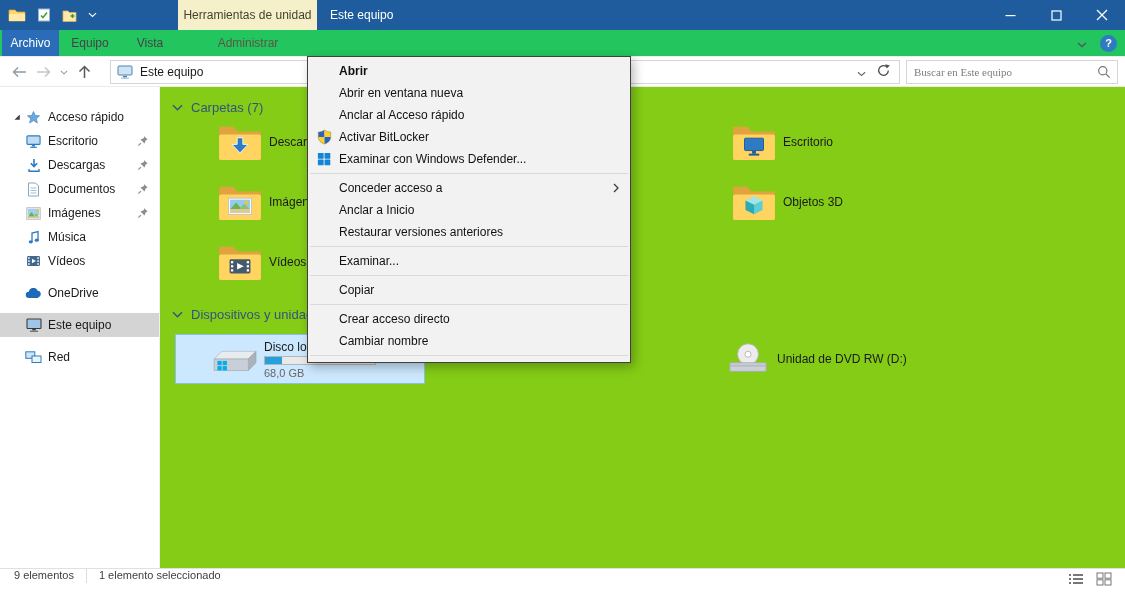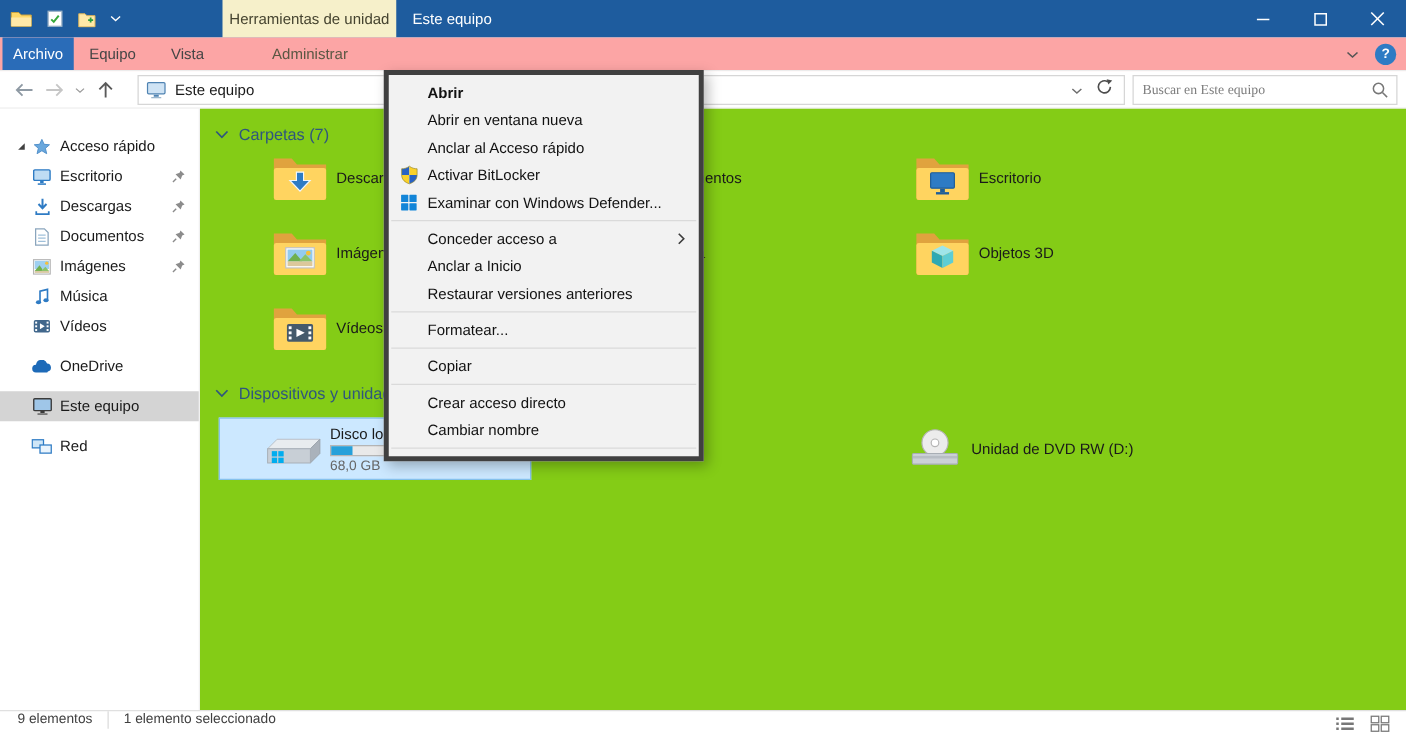--- a/index.html
+++ b/index.html
@@ -10,21 +10,21 @@
   .titlebar{position:absolute;top:0;left:0;right:0;height:30px;background:#1e5c9e}
   .qat{position:absolute;left:8px;top:0;height:30px;display:flex;align-items:center;gap:11px}
   .qbtn{display:flex;align-items:center;justify-content:center}
   .ctx-tab{position:absolute;left:178px;top:0;width:139px;height:30px;background:#f6f0ca;color:#45432f;
            font-size:12px;display:flex;align-items:center;justify-content:center;white-space:nowrap}
   .win-title{position:absolute;left:330px;top:0;height:30px;display:flex;align-items:center;color:#fff;font-size:12px}
   .wcontrols{position:absolute;right:0;top:0;height:30px;display:flex}
   .wbtn{width:46px;height:30px;display:flex;align-items:center;justify-content:center}
 
   
-  .tabsrow{position:absolute;top:30px;left:0;right:0;height:27px;background:#fca5a5;border-bottom:1px solid #ececec}
+  .tabsrow{position:absolute;top:30px;left:0;right:0;height:27px;background:#22c55e;border-bottom:1px solid #ececec}
   .tab{position:absolute;top:0;height:26px;display:flex;align-items:center;justify-content:center;font-size:12px;color:#454545;white-space:nowrap}
   .tab-archivo{left:2px;width:57px;background:#2a6cb8;color:#fff}
   .tab-equipo{left:64px;width:52px}
   .tab-vista{left:124px;width:52px}
   .tab-admin{left:210px;width:76px;color:#5a5743}
   .ribbon-right{position:absolute;right:8px;top:0;height:26px;display:flex;align-items:center;gap:13px}
   .helpbtn{width:17px;height:17px;border-radius:50%;background:#2e7bc4;color:#fff;font-size:11px;font-weight:bold;
            display:flex;align-items:center;justify-content:center}
 
   
@@ -65,21 +65,21 @@
   .dtile{position:absolute;width:250px;height:50px;top:247px;display:flex;align-items:center}
   .dtile.selected{background:#cce8ff;border:1px solid #86c1ec}
   .dico{width:46px;height:38px;margin-left:36px;flex:none}
   .dinfo{margin-left:6px;display:flex;flex-direction:column;gap:2px}
   .dname{font-size:12px;white-space:nowrap}
   .dbar{width:112px;height:9px;border:1px solid #b5b5b5;background:#e9e9e9}
   .dbar i{display:block;height:100%;width:17px;background:#26a0da}
   .dsub{font-size:11px;color:#666;white-space:nowrap}
 
   
-  .cmenu{position:absolute;left:307px;top:56px;width:256px;background:#f2f2f2;border:4px solid #404040;
+  .cmenu{position:absolute;left:307px;top:56px;width:324px;background:#f2f2f2;border:1px solid #404040;
          box-shadow:3px 4px 10px rgba(0,0,0,.28);padding:3px 0;z-index:50}
   .mi{position:relative;height:22px;display:flex;align-items:center;padding-left:31px;font-size:12px;color:#111;cursor:default}
   .micon{position:absolute;left:8px;top:3px;width:16px;height:16px;display:flex;align-items:center;justify-content:center}
   .subarrow{position:absolute;right:11px;top:6px;display:flex}
   .msep{height:1px;background:#dadada;margin:3px 2px}
   .bold{font-weight:bold}
 
   
   .status{position:absolute;left:0;right:0;bottom:0;height:25px;border-top:1px solid #e0e0e0;background:#fff;
           display:flex;align-items:flex-start;font-size:11px;color:#3f3f3f}
@@ -527,21 +527,21 @@
       </span>
     </div>
     <div class="mi">
       <span>Anclar a Inicio</span>
     </div>
     <div class="mi">
       <span>Restaurar versiones anteriores</span>
     </div>
     <div class="msep"></div>
     <div class="mi">
-      <span>Formatear...</span>
+      <span>Examinar...</span>
     </div>
     <div class="msep"></div>
     <div class="mi">
       <span>Copiar</span>
     </div>
     <div class="msep"></div>
     <div class="mi">
       <span>Crear acceso directo</span>
     </div>
     <div class="mi">

